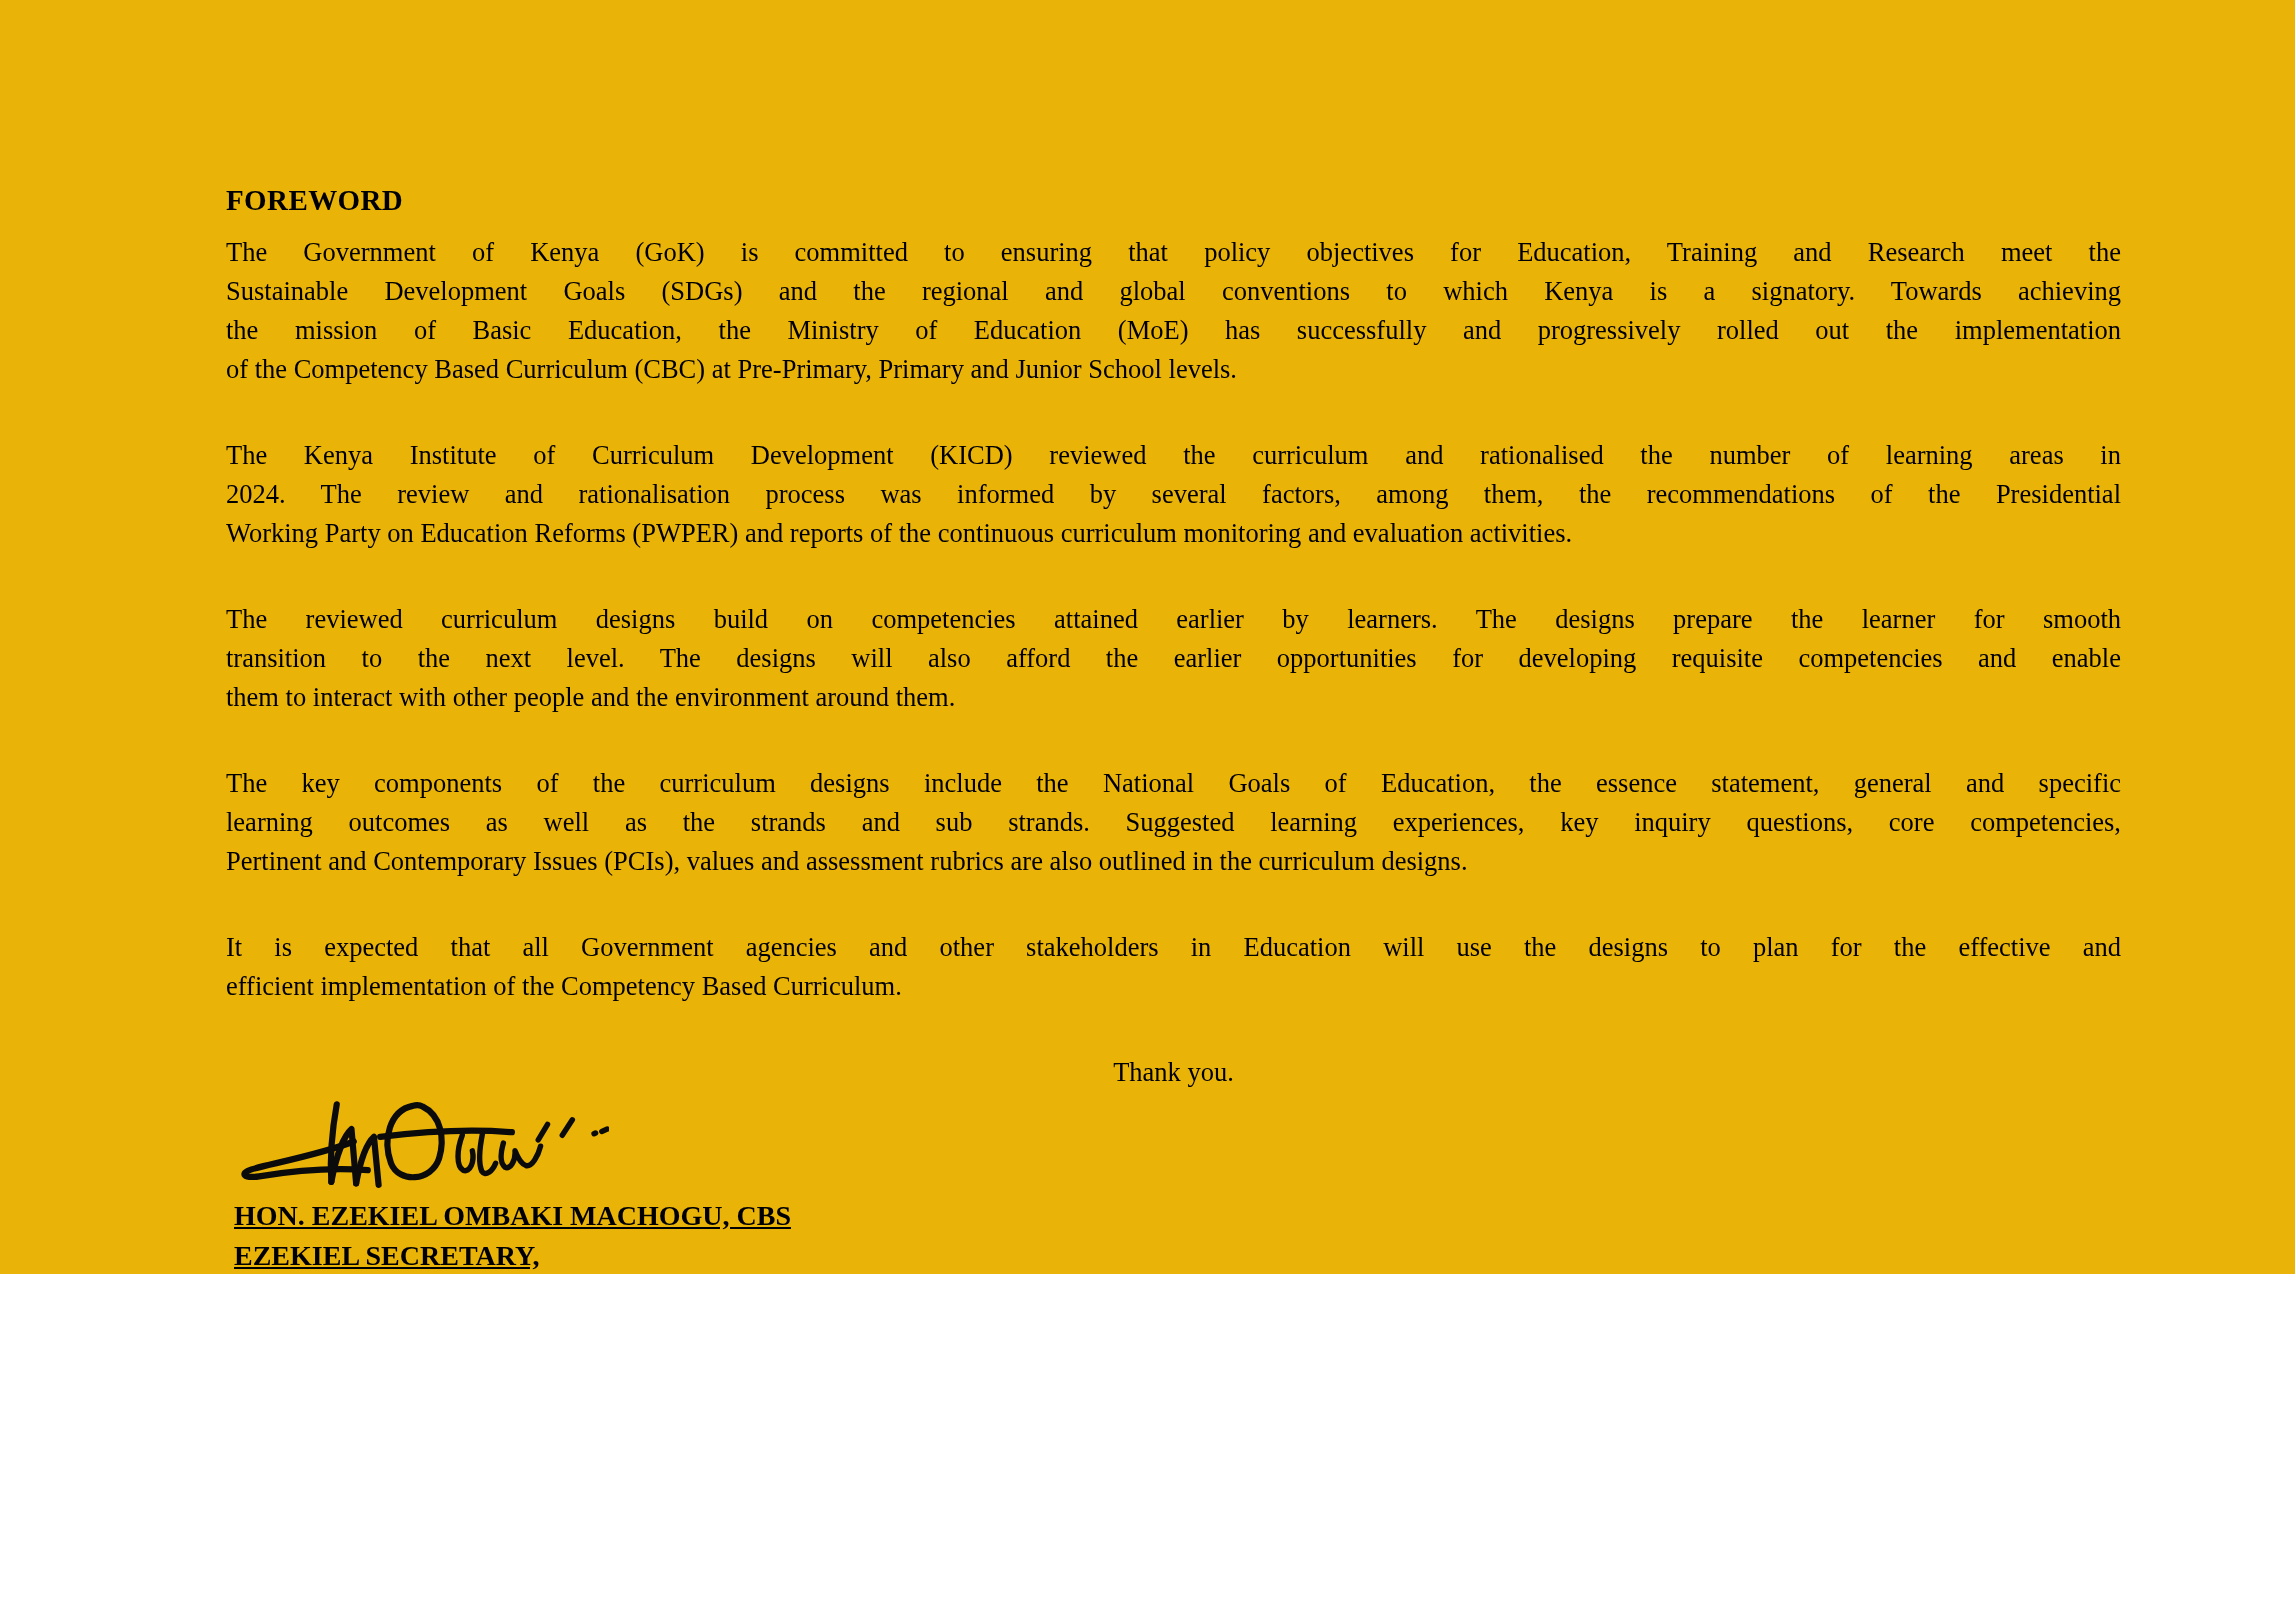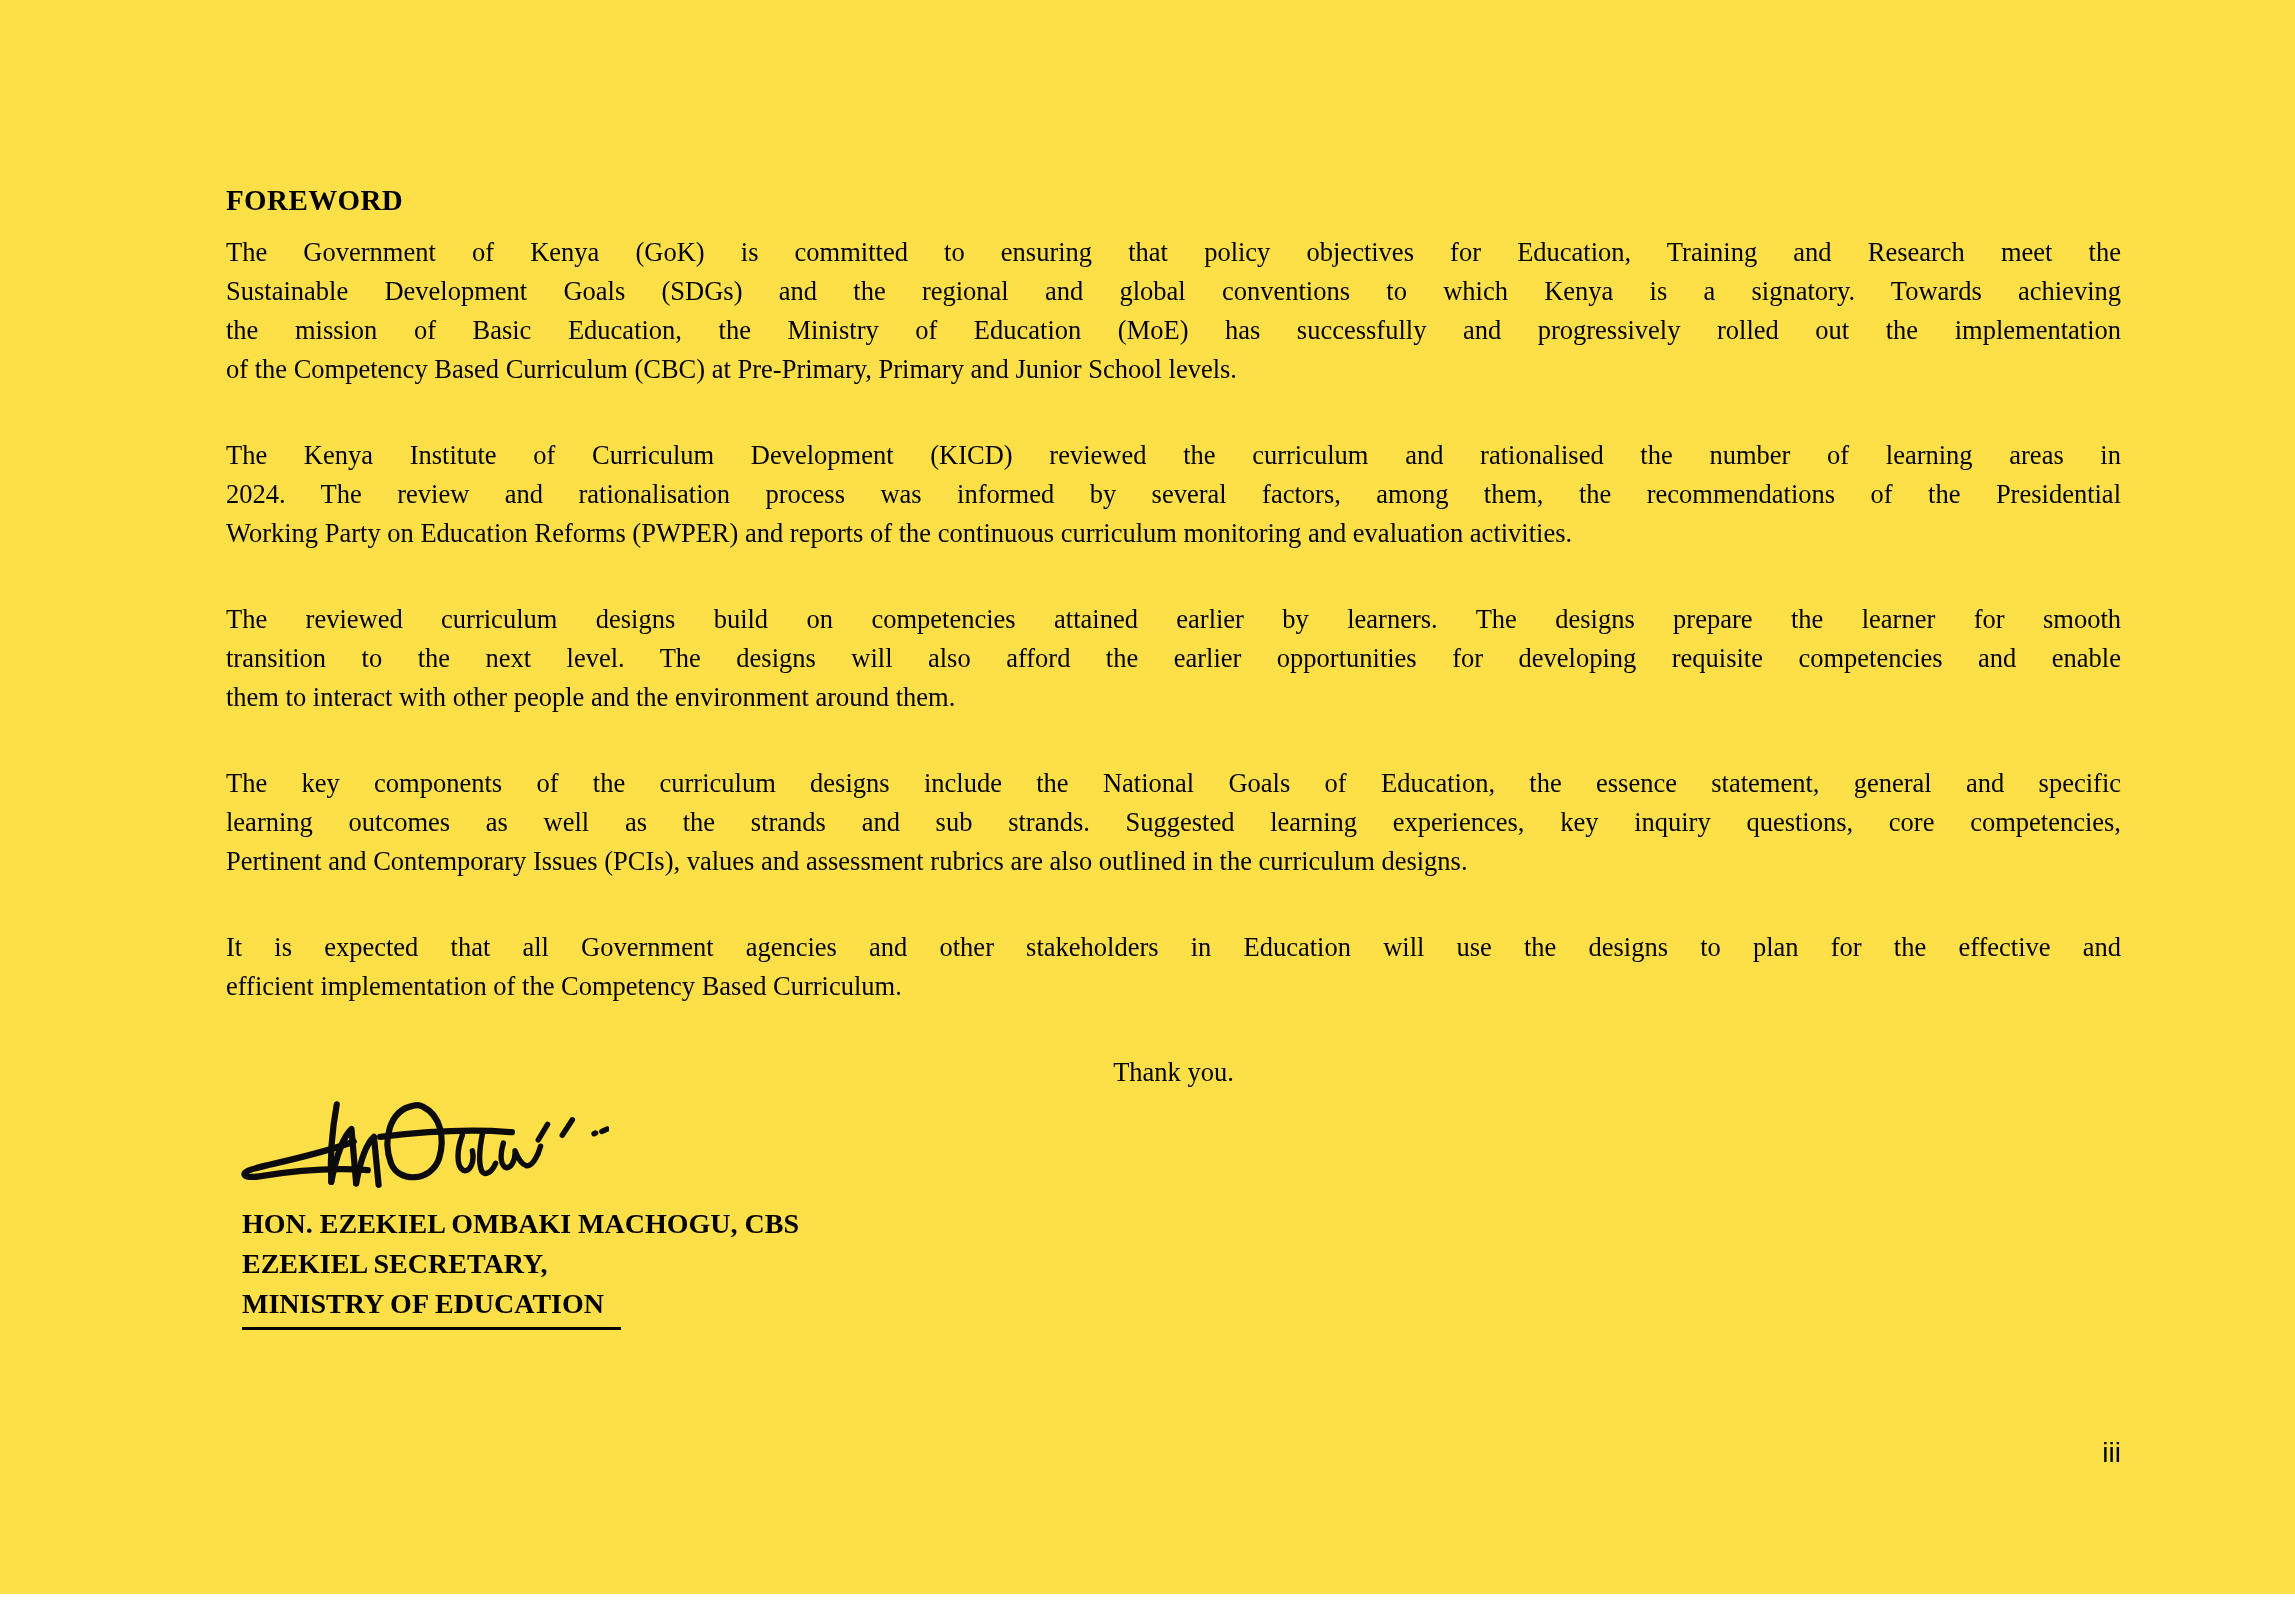--- a/index.html
+++ b/index.html
@@ -3,23 +3,23 @@
 <meta charset="utf-8">
 <style>
   html, body {
     margin: 0;
     padding: 0;
     background: #ffffff;
   }
   .page {
     position: relative;
     width: 2295px;
-    height: 1594px;
+    height: 1274px;
     box-sizing: border-box;
-    background: #fde047;
+    background: #eab308;
     color: #000000;
     padding: 181px 174px 0 226px;
     font-family: "Liberation Serif", serif;
     overflow: hidden;
   }
   .heading {
     font-size: 29px;
     font-weight: bold;
     line-height: 39px;
     margin: 0 0 12.5px 0;
@@ -44,21 +44,22 @@
     margin: 0;
     text-align: center;
   }
   .signature {
     display: block;
     width: 374px;
     height: 93px;
     margin: 3.1px 0 4.7px 9.3px;
   }
   .signatory {
-    margin: 16px;
+    margin: 8px;
+    text-decoration: underline;
   }
   .sig-line {
     font-size: 28px;
     font-weight: bold;
     line-height: 40px;
     white-space: nowrap;
   }
   .underlined {
     display: inline-block;
     border-bottom: 3.9px solid #000000;

